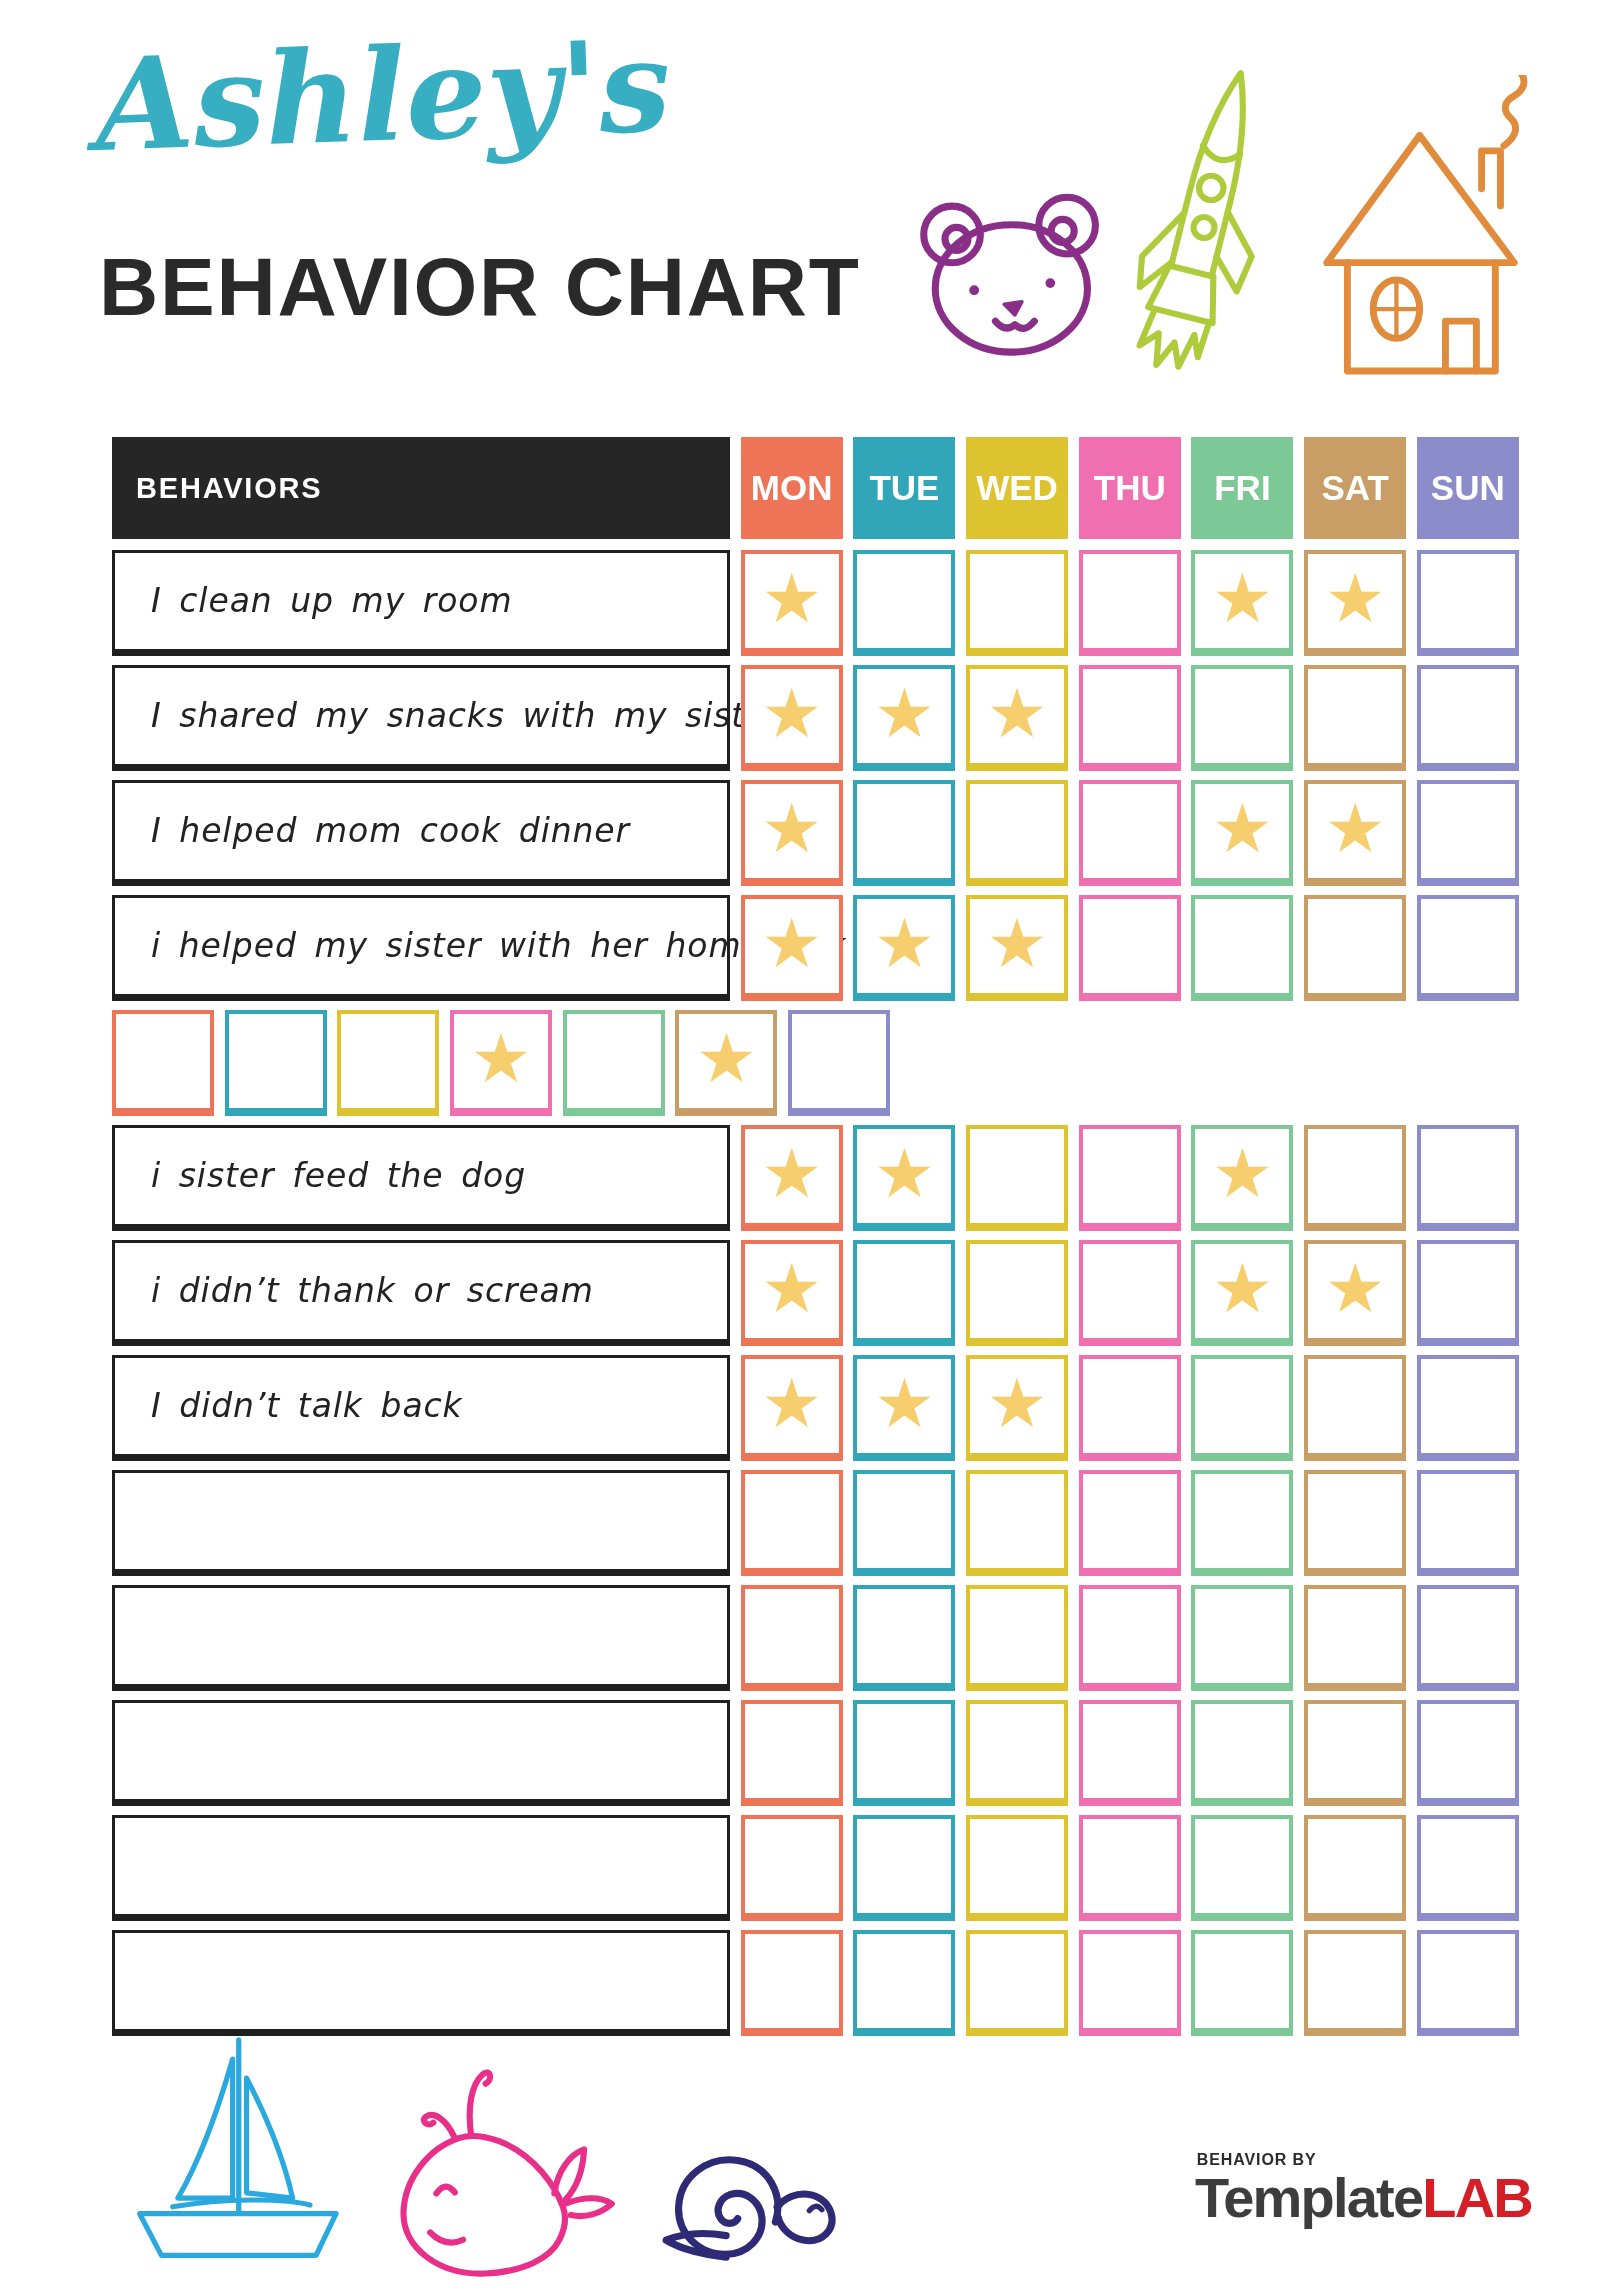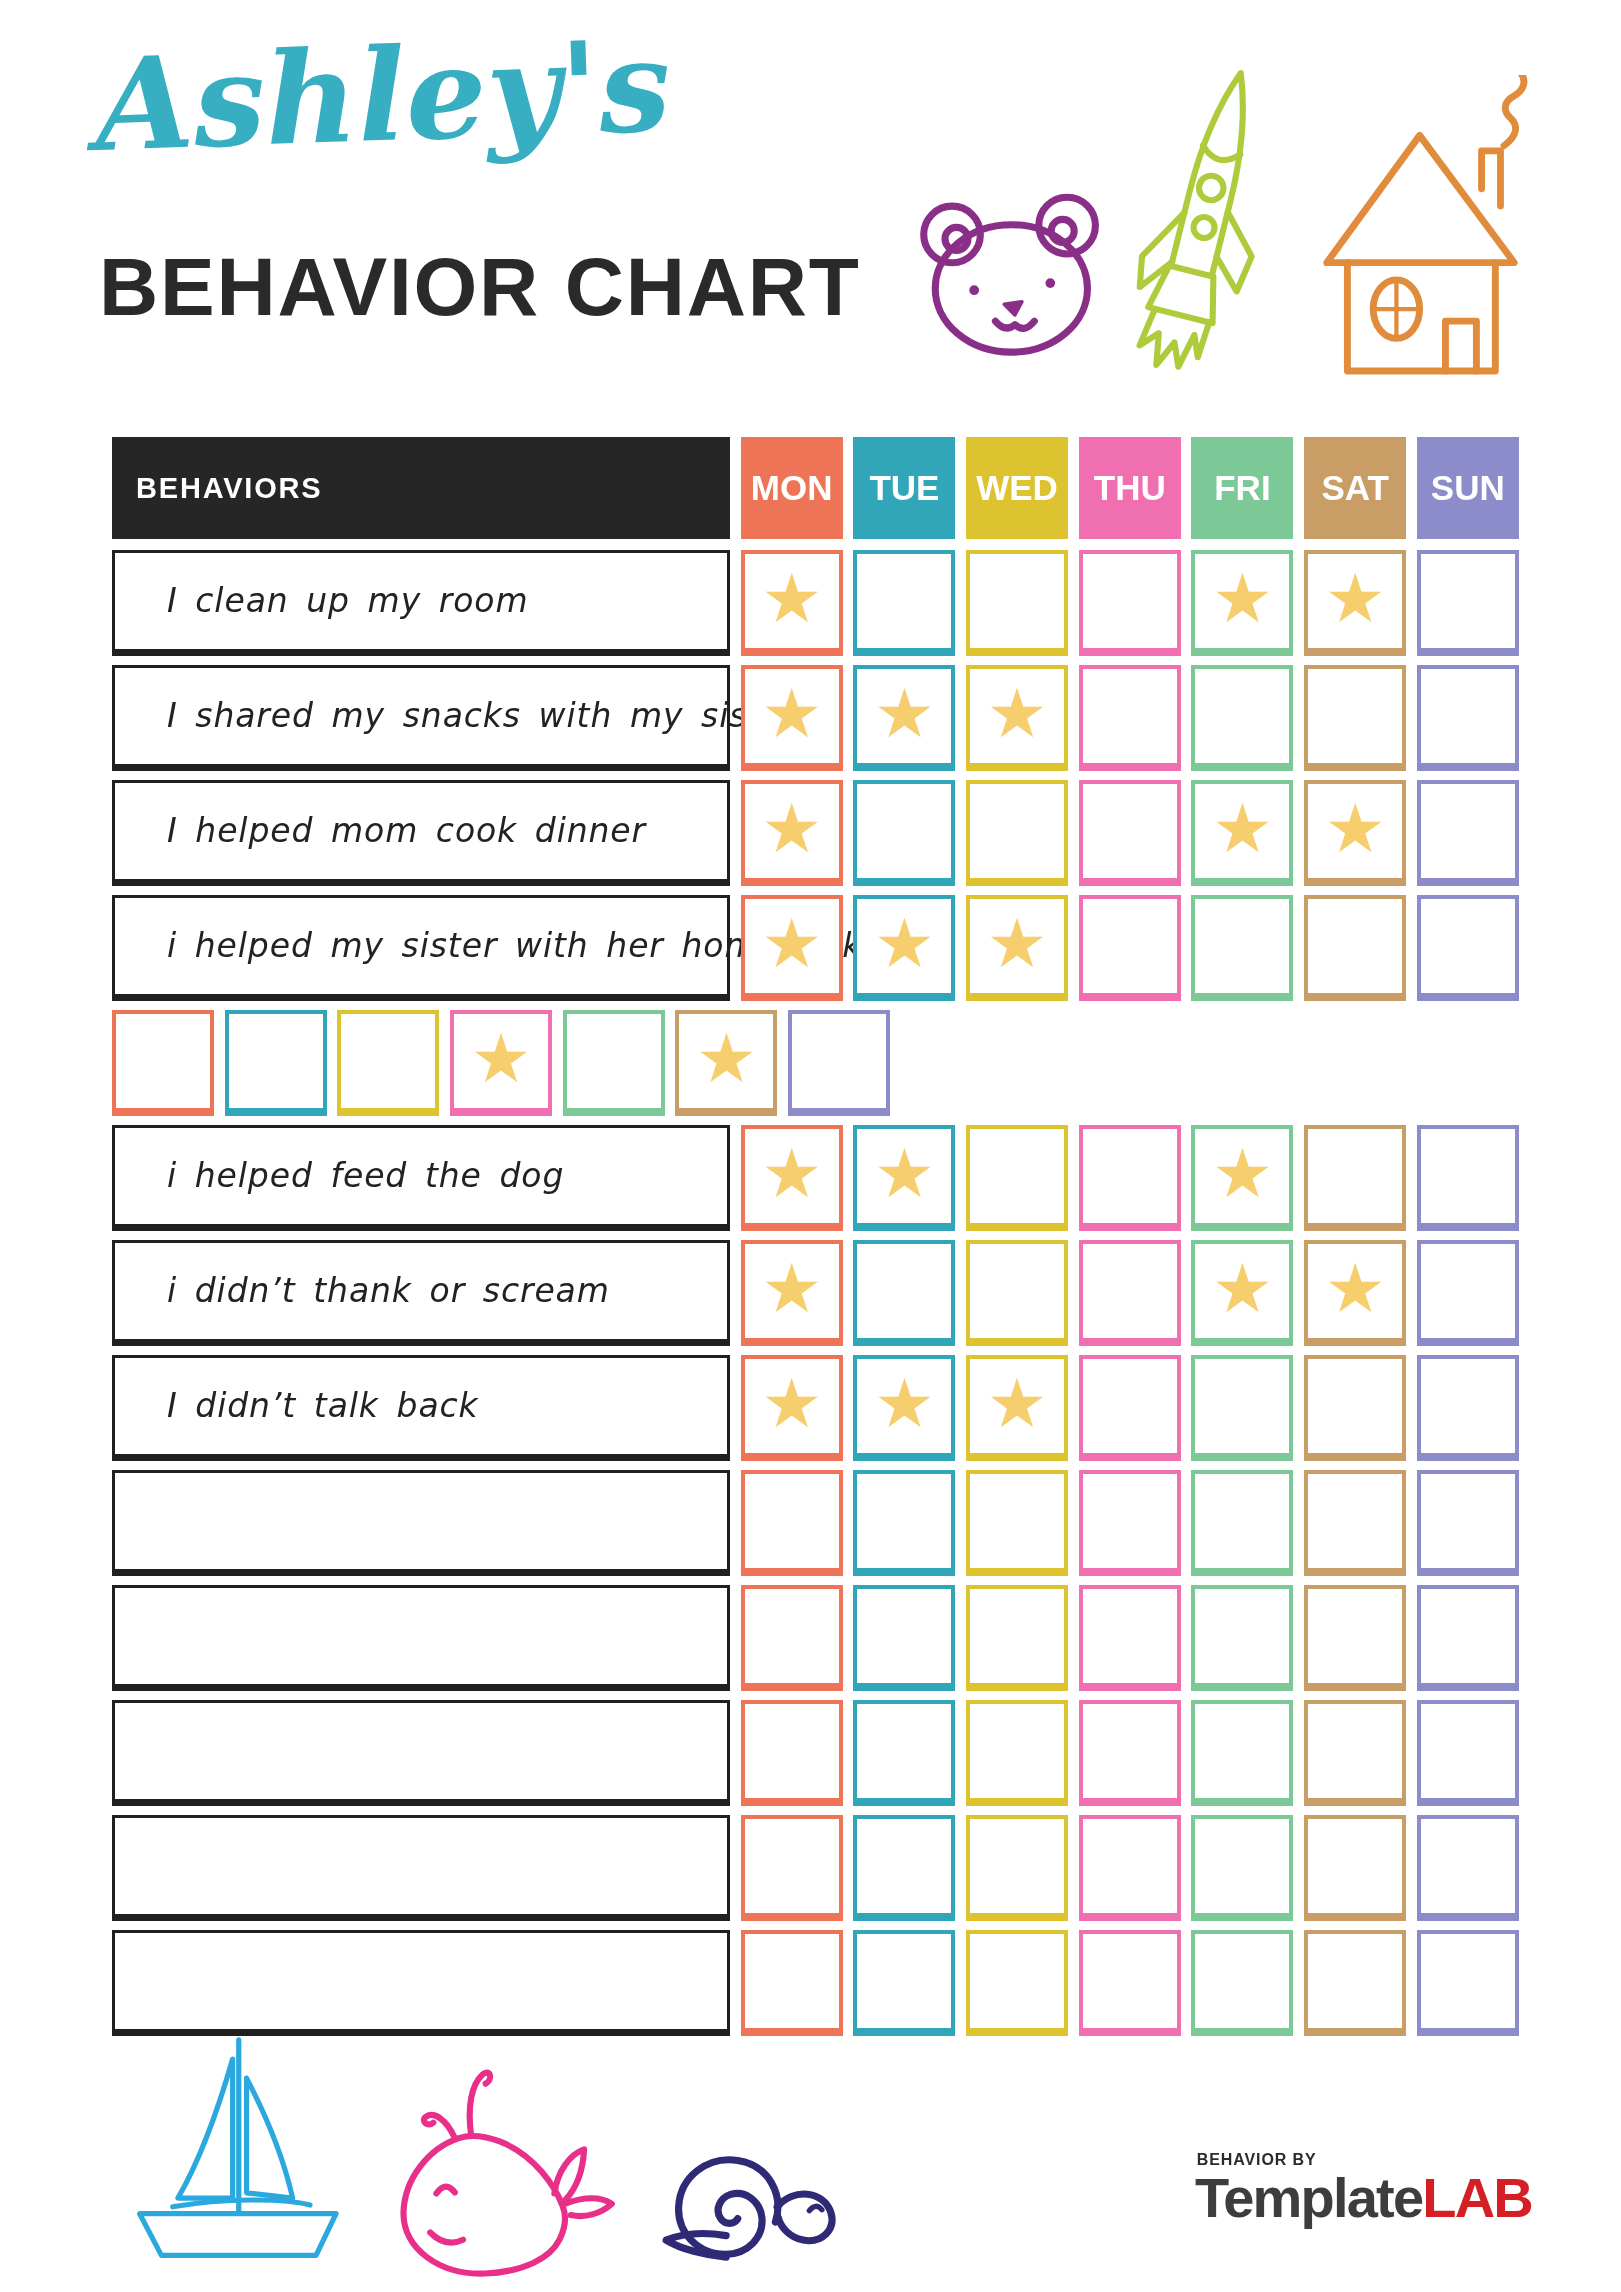--- a/index.html
+++ b/index.html
@@ -28,21 +28,21 @@
   .behaviors-header{width:618px;height:102px;box-sizing:border-box;color:#ffffff;
         font-size:29px;font-weight:700;letter-spacing:1.8px;display:flex;align-items:center;
         padding-left:24px;}
   .day-headers{display:flex;gap:10.7px;}
   .day-header{width:102px;height:102px;color:#ffffff;font-size:35px;font-weight:600;
         display:flex;align-items:center;justify-content:center;}
   .chart-rows{margin-top:10.7px;}
   .chart-row{display:flex;gap:10.7px;margin-bottom:9px;height:106px;}
   .behavior-cell{width:618px;box-sizing:border-box;background:#fff;
         border:3.6px solid #1f1f1f;border-bottom-width:7.2px;
-        display:flex;align-items:center;padding-left:52px;
+        display:flex;align-items:center;padding-left:36px;
         font-family:cursive,"DejaVu Sans",sans-serif;font-style:italic;
         font-size:33px;letter-spacing:0.9px;word-spacing:6.3px;color:#222;white-space:nowrap;}
   .day-cell{width:102px;box-sizing:border-box;background:#fff;border:4.5px solid #ccc;
         border-bottom-width:8px;display:flex;align-items:center;justify-content:center;}
   .star{font-size:68px;line-height:1;font-family:"DejaVu Sans",sans-serif;
         transform:translateY(-1.8px);}
 
   
   .logo{position:absolute;left:1195px;top:2151px;}
   .created-by{font-size:16px;font-weight:700;letter-spacing:0.9px;color:#2b2b2b;margin-left:1.8px;}
@@ -181,21 +181,21 @@
           <div class="day-cell" style="border-color: rgb(240, 111, 176);">
             <span class="star" style="color: rgb(247, 206, 110);">★</span>
           </div>
           <div class="day-cell" style="border-color: rgb(125, 200, 151);"></div>
           <div class="day-cell" style="border-color: rgb(200, 158, 102);">
             <span class="star" style="color: rgb(247, 206, 110);">★</span>
           </div>
           <div class="day-cell" style="border-color: rgb(141, 140, 202);"></div>
         </div>
         <div class="chart-row">
-          <div class="behavior-cell">i helped feed the dog</div>
+          <div class="behavior-cell">i sister feed the dog</div>
           <div class="day-cell" style="border-color: rgb(237, 116, 86);">
             <span class="star" style="color: rgb(247, 206, 110);">★</span>
           </div>
           <div class="day-cell" style="border-color: rgb(49, 166, 184);">
             <span class="star" style="color: rgb(247, 206, 110);">★</span>
           </div>
           <div class="day-cell" style="border-color: rgb(220, 195, 47);"></div>
           <div class="day-cell" style="border-color: rgb(240, 111, 176);"></div>
           <div class="day-cell" style="border-color: rgb(125, 200, 151);">
             <span class="star" style="color: rgb(247, 206, 110);">★</span>

